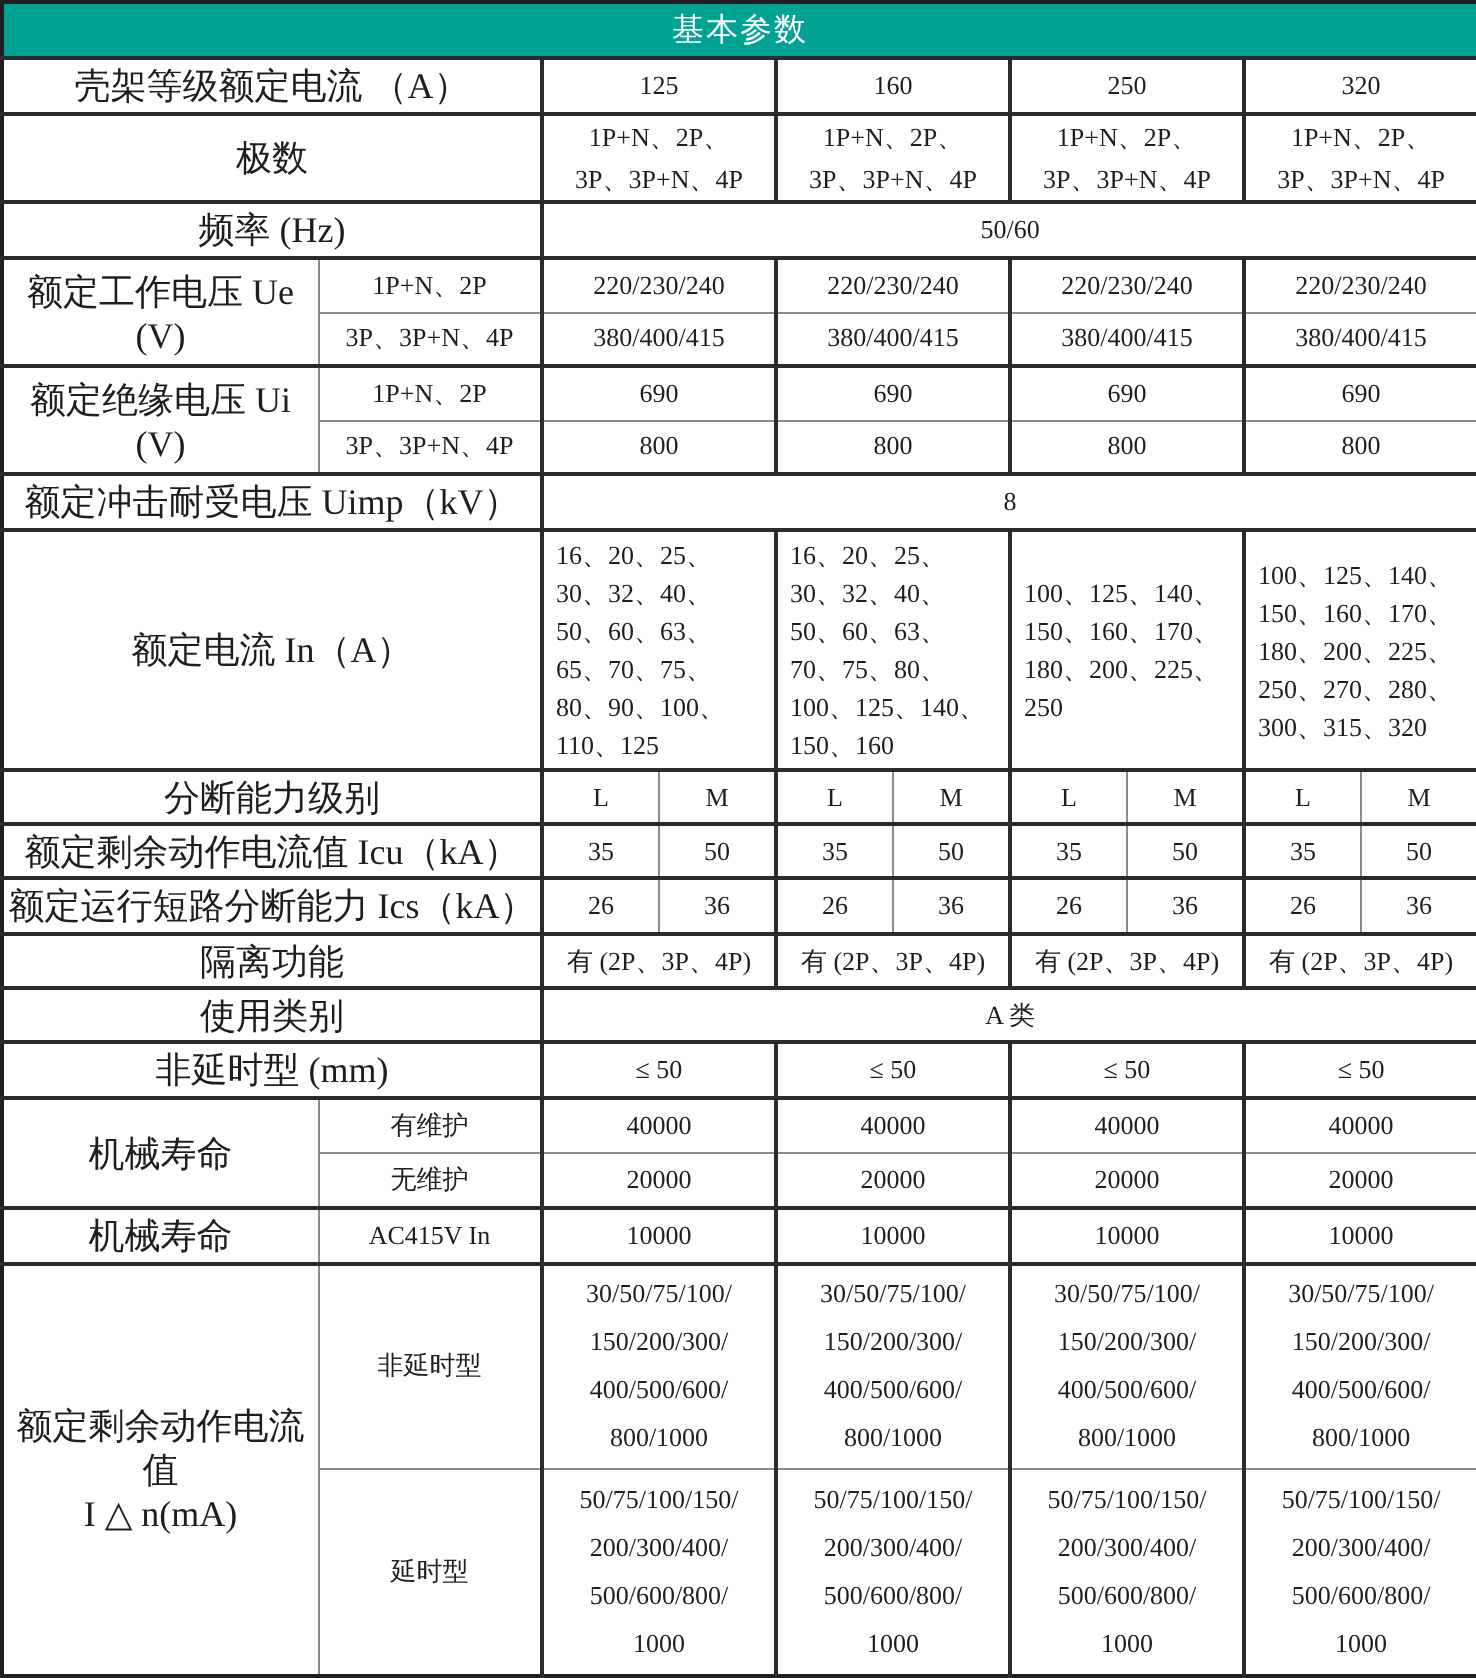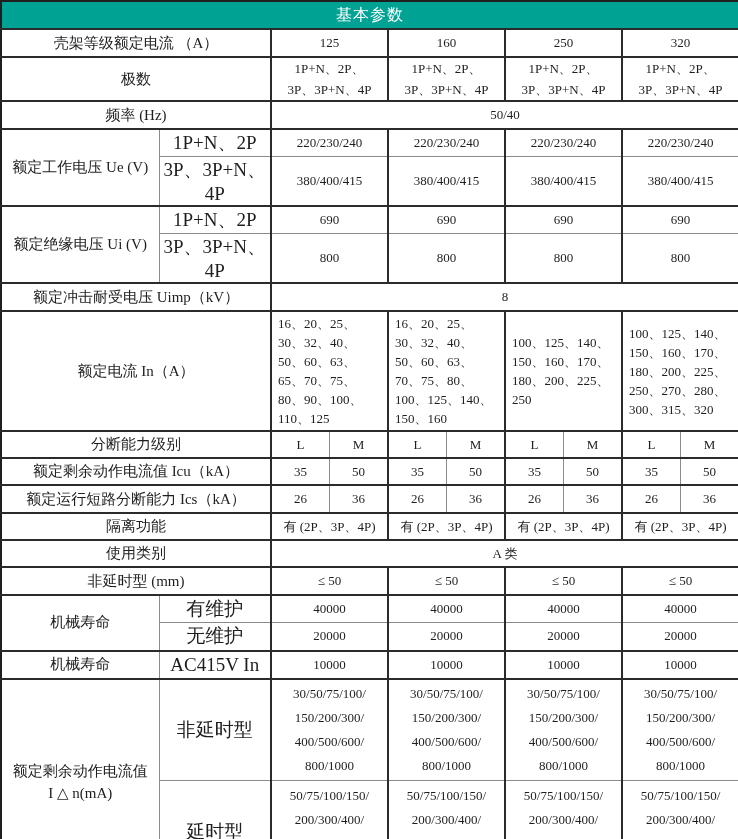--- a/index.html
+++ b/index.html
@@ -23,22 +23,22 @@
     overflow:hidden;
   }
   tr.maj td{border-top:2px solid #2b2b2b;}
   td.gs{border-left:2px solid #2b2b2b;}
   td.head{
     color:#ffffff;
     font-size:16px;
     letter-spacing:1px;
     border:1px solid #1f1f1f;
   }
-  td.lab{font-size:15px;}
-  td.sublab{font-size:19px;}
+  td.lab{font-size:18px;}
+  td.sublab{font-size:13px;}
   td.pre{white-space:pre-line;line-height:21px;}
   td.listcell{
     text-align:left;
     white-space:pre-line;
     line-height:19px;
     padding:2px 3px 2px 6px;
   }
   td.rescell{white-space:pre-line;line-height:24px;}
   td.reslab{white-space:pre-line;line-height:22px;}
   .h27{height:27px}.h28{height:28px}.h44{height:44px}
@@ -82,21 +82,21 @@
       <td colspan="2" class="gs pre">1P+N、2P、
 3P、3P+N、4P</td>
       <td colspan="2" class="gs pre">1P+N、2P、
 3P、3P+N、4P</td>
       <td colspan="2" class="gs pre">1P+N、2P、
 3P、3P+N、4P</td>
     </tr>
 
     <tr class="maj h28">
       <td colspan="2" class="lab">频率 (Hz)</td>
-      <td colspan="8" class="gs">50/40</td>
+      <td colspan="8" class="gs">50/60</td>
     </tr>
 
     <tr class="maj h27">
       <td rowspan="2" class="lab">额定工作电压 Ue (V)</td>
       <td class="sublab">1P+N、2P</td>
       <td colspan="2" class="gs">220/230/240</td>
       <td colspan="2" class="gs">220/230/240</td>
       <td colspan="2" class="gs">220/230/240</td>
       <td colspan="2" class="gs">220/230/240</td>
     </tr>

